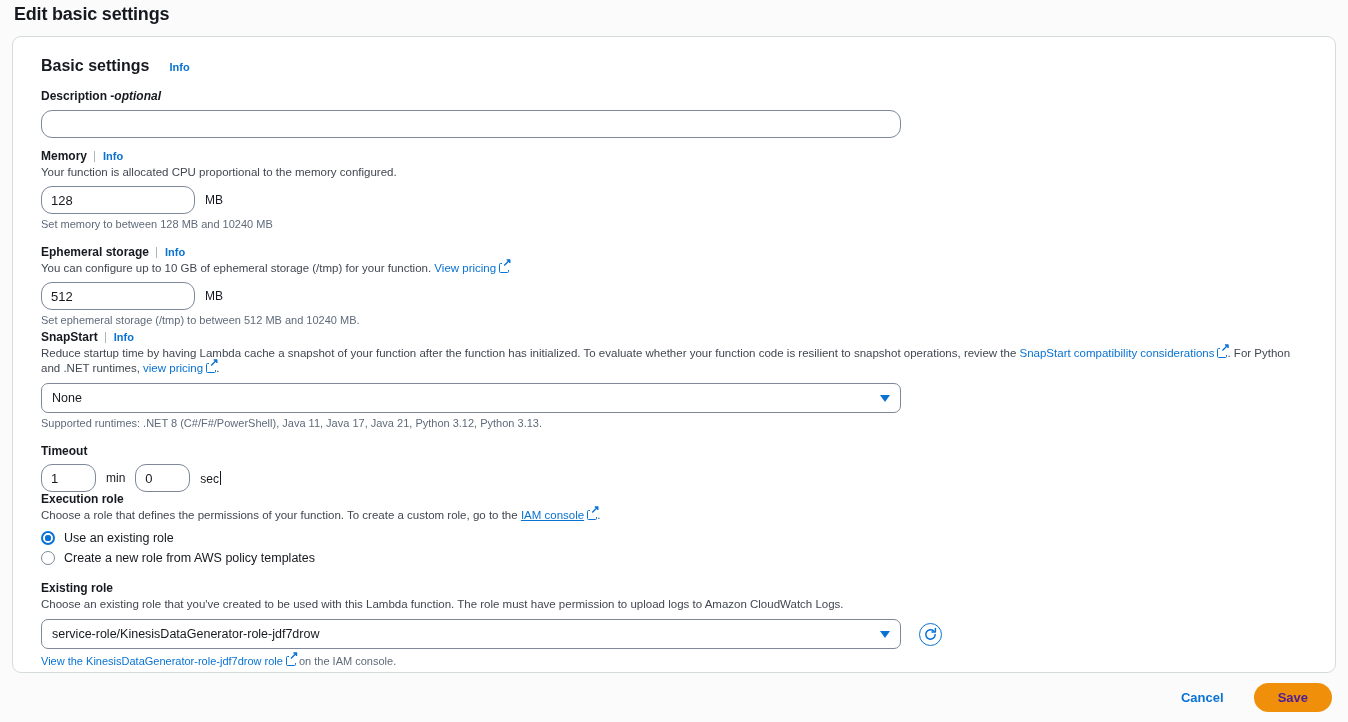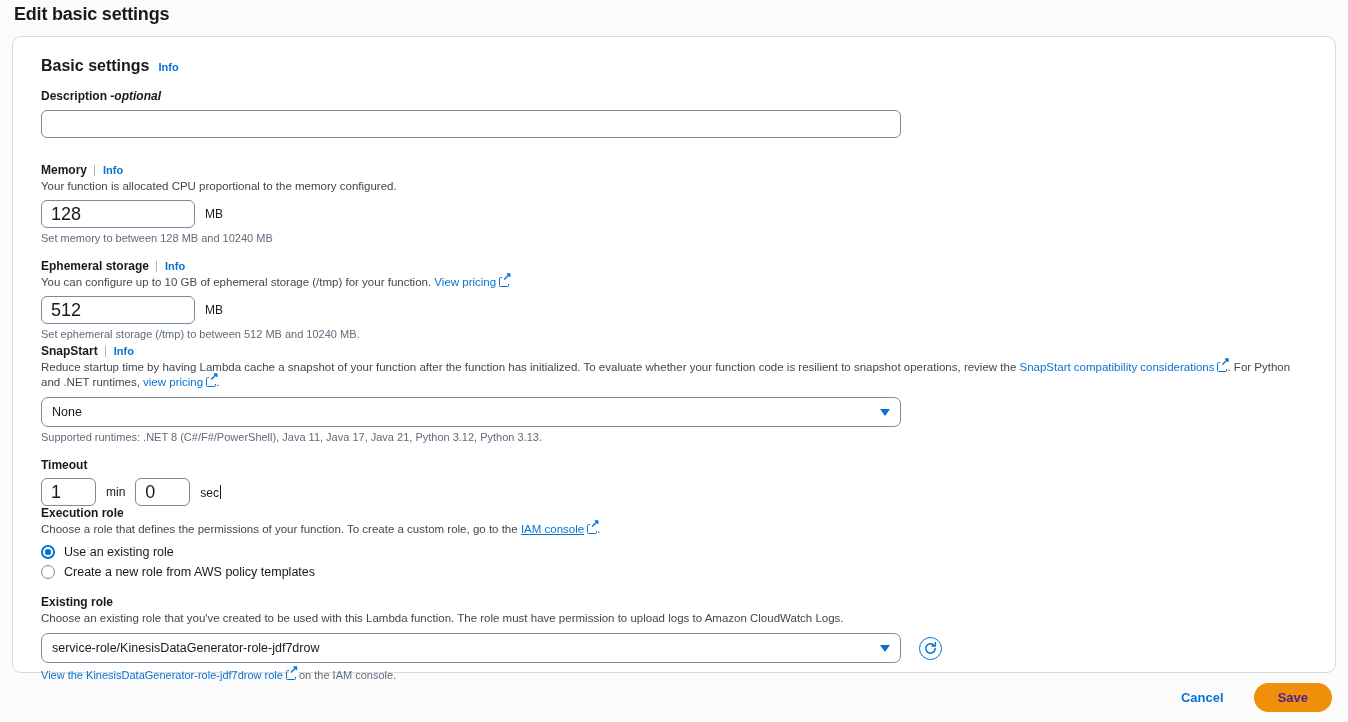--- a/index.html
+++ b/index.html
@@ -25,21 +25,21 @@
     background: #ffffff;
     border: 1px solid #d5dbdb;
     border-radius: 9px;
   }
 
   .inner { position: absolute; left: 28px; top: 20px; right: 16px; }
 
   
   .sect-head {
     font-size: 16px; font-weight: bold; color: #16191f;
-    display: flex; align-items: baseline; gap: 9px;
+    display: flex; align-items: baseline; gap: 20px;
   }
   .info-link {
     font-size: 11px; font-weight: bold; color: #0972d3;
     text-decoration: none; cursor: pointer;
   }
   .fld-label {
     font-size: 12px; font-weight: bold; color: #16191f;
     display: flex; align-items: center; gap: 0px;
   }
   .fld-label .divider {
@@ -77,23 +77,23 @@
     content: "\2197"; position: absolute;
     right: -3.5px; top: -7.5px;
     font-size: 11px; line-height: 11px;
     color: #0972d3; font-weight: bold;
     z-index: 2;
   }
 
   
   .txt {
     height: 28px; border: 1px solid #7d8998;
-    border-radius: 6px; background: #fff;
-    font-family: "Liberation Sans", sans-serif;
-    font-size: 18px; color: #16191f;
+    border-radius: 11px; background: #fff;
+    font-family: "Liberation Sans", sans-serif;
+    font-size: 13px; color: #16191f;
     padding: 12px 9px; outline: none;
   }
   .txt.wide { width: 860px; }
   .txt.num  { width: 154px; }
   .txt.tiny { width: 55px; }
 
   .unit { font-size: 12px; color: #16191f; }
 
   .select-wrap { position: relative; width: 860px; height: 30px; }
   .select-box {
@@ -176,21 +176,21 @@
       </div>
 
       <div style="margin-top:14px;">
         <div class="fld-label">
           <span>Description - </span>
             <span class="opt">optional</span>
         </div>
         <input class="txt wide" style="margin-top: 7px;" type="text" value="">
       </div>
 
-      <div style="margin-top:25px;">
+      <div style="margin-top:11px;">
         <div class="fld-label">
           <span>Memory</span>
           <span class="divider"></span>
           <a class="info-link">Info</a>
         </div>
         <div class="desc">Your function is allocated CPU proportional to the memory configured.</div>
         <div style="display:flex; align-items:center; gap:10px; margin-top:6px;">
           <input class="txt num" type="text" value="128" style="">
           <span class="unit">MB</span>
         </div>

